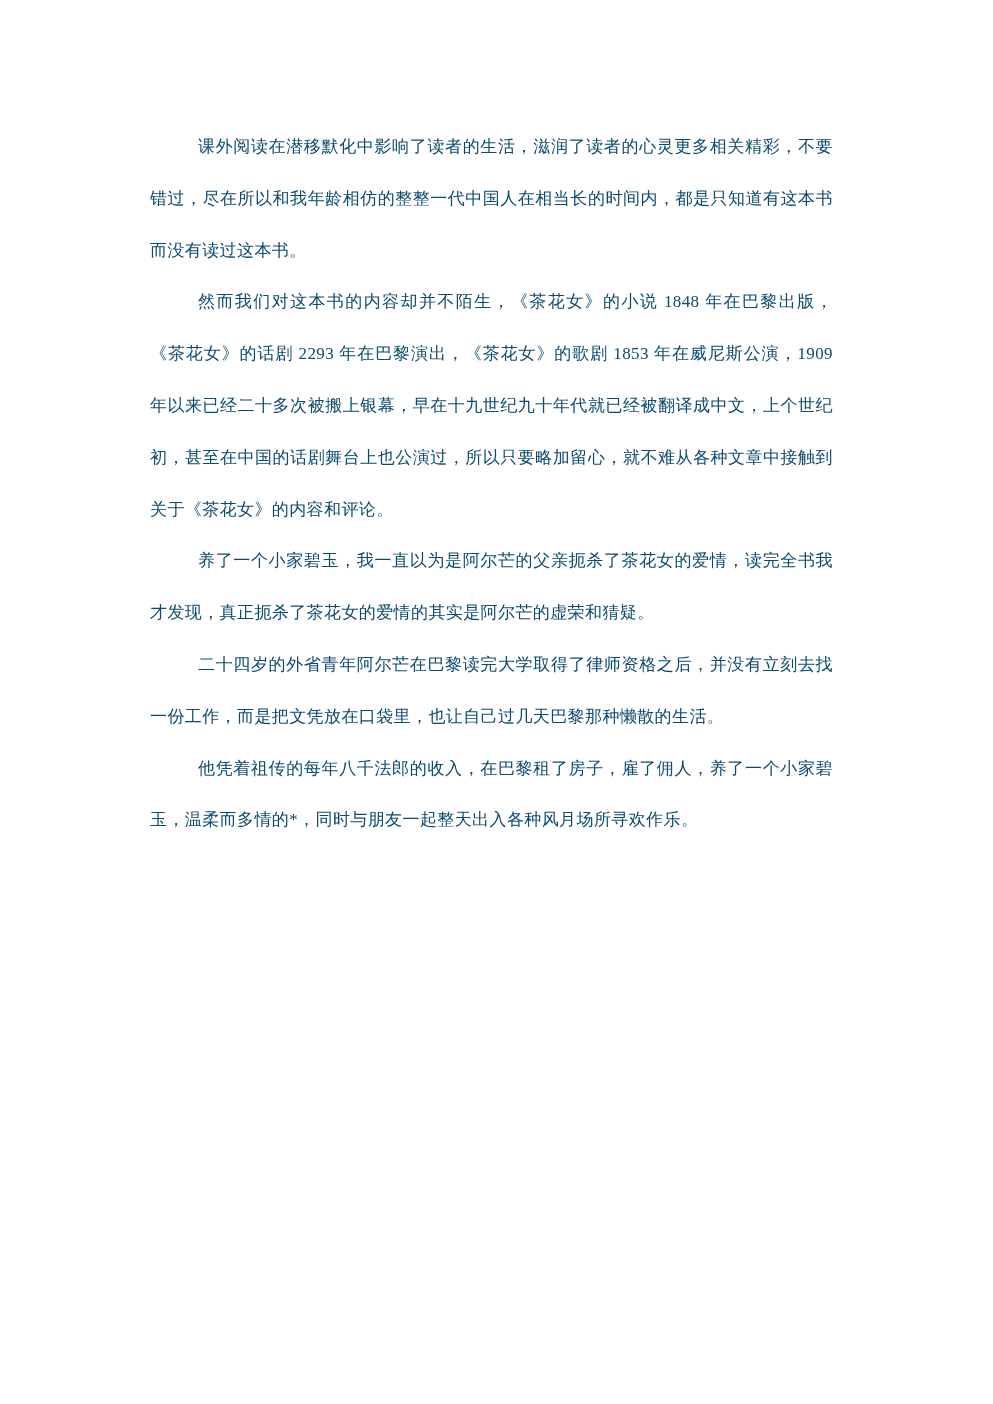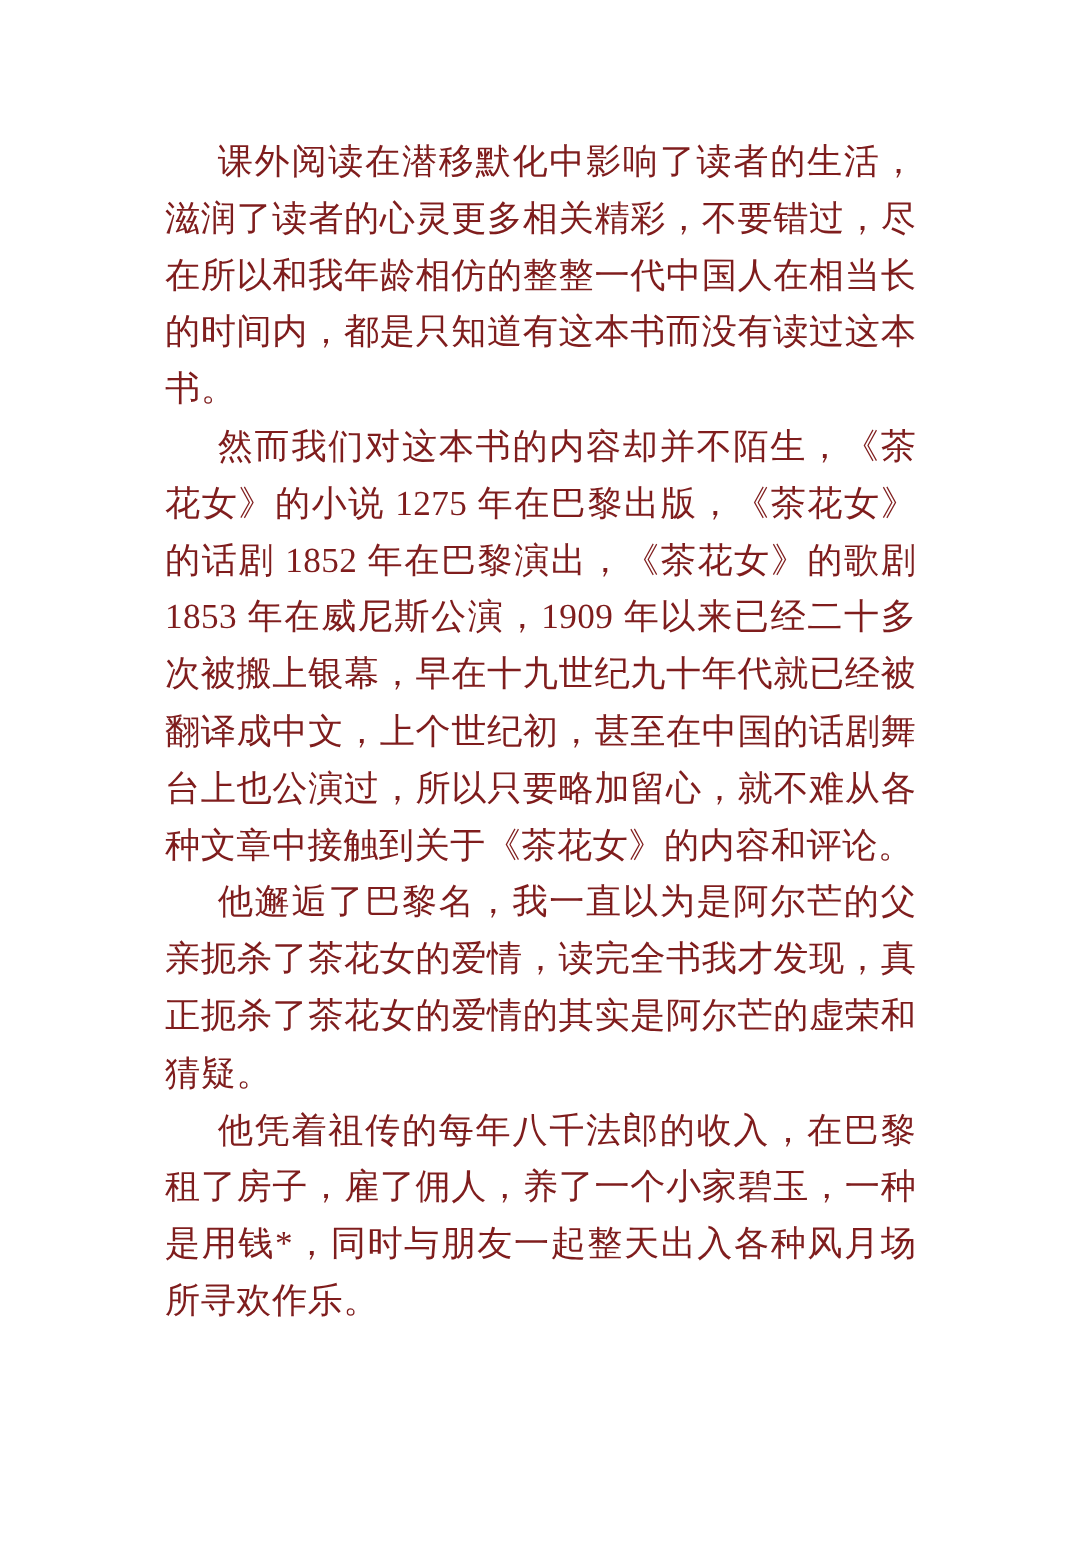--- a/index.html
+++ b/index.html
@@ -16,31 +16,32 @@
   .doc-page {
     box-sizing: border-box;
     width: 993px;
     height: 1404px;
     background: #ffffff;
     padding: 121px 160px 0 150px;
   }
   .doc-page p {
     margin: 0;
     padding: 0;
-    color: #7f1d1d;
-    font-size: 32px;
+    color: #0c4a6e;
+    font-size: 17px;
     line-height: 51.8px;
     letter-spacing: 0.4px;
     text-align: justify;
     text-justify: inter-ideograph;
     text-indent: 48px;
     word-break: break-all;
   }
 </style>
 </head>
 <body>
 
 <div class="doc-page">
   <p>课外阅读在潜移默化中影响了读者的生活，滋润了读者的心灵更多相关精彩，不要错过，尽在所以和我年龄相仿的整整一代中国人在相当长的时间内，都是只知道有这本书而没有读过这本书。</p>
-  <p>然而我们对这本书的内容却并不陌生，《茶花女》的小说 1275 年在巴黎出版，《茶花女》的话剧 1852 年在巴黎演出，《茶花女》的歌剧 1853 年在威尼斯公演，1909 年以来已经二十多次被搬上银幕，早在十九世纪九十年代就已经被翻译成中文，上个世纪初，甚至在中国的话剧舞台上也公演过，所以只要略加留心，就不难从各种文章中接触到关于《茶花女》的内容和评论。</p>
-  <p>他邂逅了巴黎名，我一直以为是阿尔芒的父亲扼杀了茶花女的爱情，读完全书我才发现，真正扼杀了茶花女的爱情的其实是阿尔芒的虚荣和猜疑。</p>
-  <p>他凭着祖传的每年八千法郎的收入，在巴黎租了房子，雇了佣人，养了一个小家碧玉，一种是用钱*，同时与朋友一起整天出入各种风月场所寻欢作乐。</p>
+  <p>然而我们对这本书的内容却并不陌生，《茶花女》的小说 1848 年在巴黎出版，《茶花女》的话剧 2293 年在巴黎演出，《茶花女》的歌剧 1853 年在威尼斯公演，1909 年以来已经二十多次被搬上银幕，早在十九世纪九十年代就已经被翻译成中文，上个世纪初，甚至在中国的话剧舞台上也公演过，所以只要略加留心，就不难从各种文章中接触到关于《茶花女》的内容和评论。</p>
+  <p>养了一个小家碧玉，我一直以为是阿尔芒的父亲扼杀了茶花女的爱情，读完全书我才发现，真正扼杀了茶花女的爱情的其实是阿尔芒的虚荣和猜疑。</p>
+  <p>二十四岁的外省青年阿尔芒在巴黎读完大学取得了律师资格之后，并没有立刻去找一份工作，而是把文凭放在口袋里，也让自己过几天巴黎那种懒散的生活。</p>
+  <p>他凭着祖传的每年八千法郎的收入，在巴黎租了房子，雇了佣人，养了一个小家碧玉，温柔而多情的*，同时与朋友一起整天出入各种风月场所寻欢作乐。</p>
 </div>
 
 </body></html>

